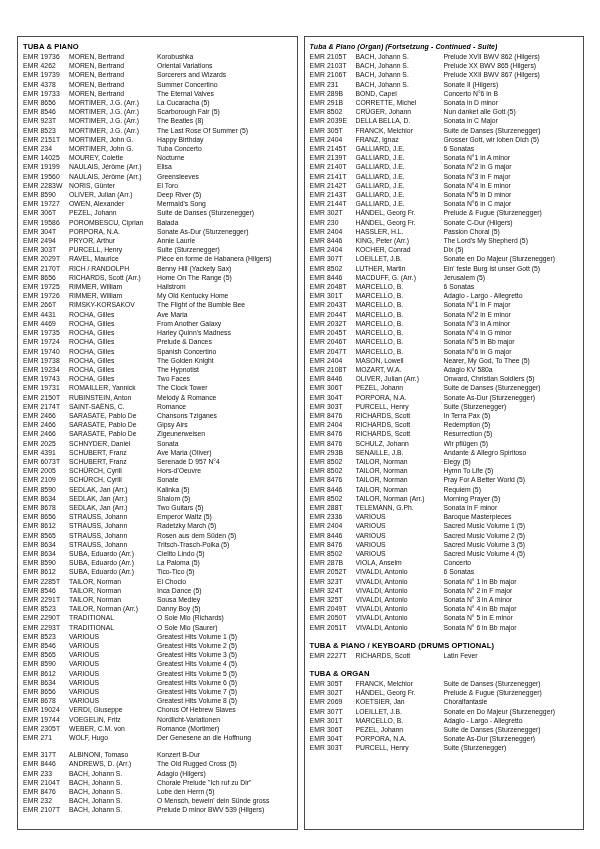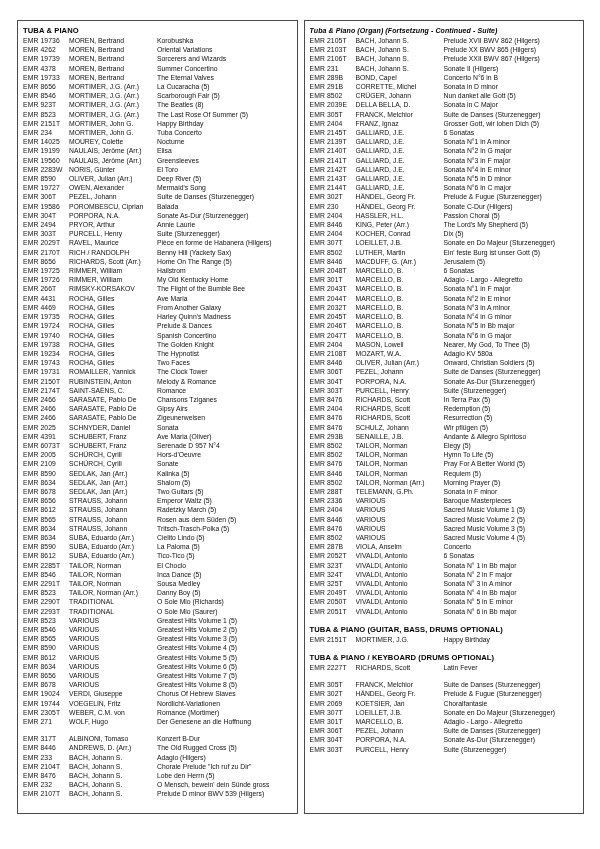--- a/index.html
+++ b/index.html
@@ -3,21 +3,21 @@
 <meta charset="utf-8">
 <style>
   html, body { margin: 0; padding: 0; background: #ffffff; }
   .page {
     width: 600px; height: 849px; background: #ffffff;
     position: relative; overflow: hidden;
     font-family: "Liberation Sans", sans-serif; color: #1a1a1a;
     -webkit-font-smoothing: antialiased;
   }
   .columns {
-    position: absolute; top: 20px; left: 17px; right: 16px;
+    position: absolute; top: 36px; left: 17px; right: 16px;
     display: flex; gap: 6px; align-items: flex-start;
   }
   .column-box {
     flex: 1 1 0; box-sizing: border-box;
     border: 1px solid #4a4a4a;
     height: 794px; padding: 4px 5px 2px 5px; overflow: hidden;
     background: #ffffff;
   }
   .section { margin: 0; }
   .section + .section { margin-top: 8px; }
@@ -775,43 +775,34 @@
               <span class="title">Sonata N° 5 in E minor</span>
             </div>
             <div class="row">
               <span class="code">EMR 2051T</span>
               <span class="composer">VIVALDI, Antonio</span>
               <span class="title">Sonata N° 6 in Bb major</span>
             </div>
           </div>
   </div>
 
+
   <div class="section">
-    <div class="section-header">TUBA &amp; PIANO (GUITAR, BASS, DRUMS OPTIONAL)</div>
+    <div class="section-header">TUBA &amp; PIANO / KEYBOARD (DRUMS OPTIONAL)</div>
     <div class="section-entries">
             <div class="row">
-              <span class="code">EMR 2151T</span>
-              <span class="composer">MORTIMER, J.G.</span>
-              <span class="title">Happy Birthday</span>
+              <span class="code">EMR 2227T</span>
+              <span class="composer">RICHARDS, Scott</span>
+              <span class="title">Latin Fever</span>
             </div>
           </div>
   </div>
 
   <div class="section">
-    <div class="section-header">TUBA &amp; PIANO / KEYBOARD (DRUMS OPTIONAL)</div>
-    <div class="section-entries">
-            <div class="row">
-              <span class="code">EMR 2227T</span>
-              <span class="composer">RICHARDS, Scott</span>
-              <span class="title">Latin Fever</span>
-            </div>
-          </div>
-  </div>
-
-  <div class="section">
+    <div class="section-header">TUBA &amp; ORGAN</div>
     <div class="section-entries">
             <div class="row">
               <span class="code">EMR 305T</span>
               <span class="composer">FRANCK, Melchior</span>
               <span class="title">Suite de Danses (Sturzenegger)</span>
             </div>
             <div class="row">
               <span class="code">EMR 302T</span>
               <span class="composer">HÄNDEL, Georg Fr.</span>
               <span class="title">Prelude &amp; Fugue (Sturzenegger)</span>

